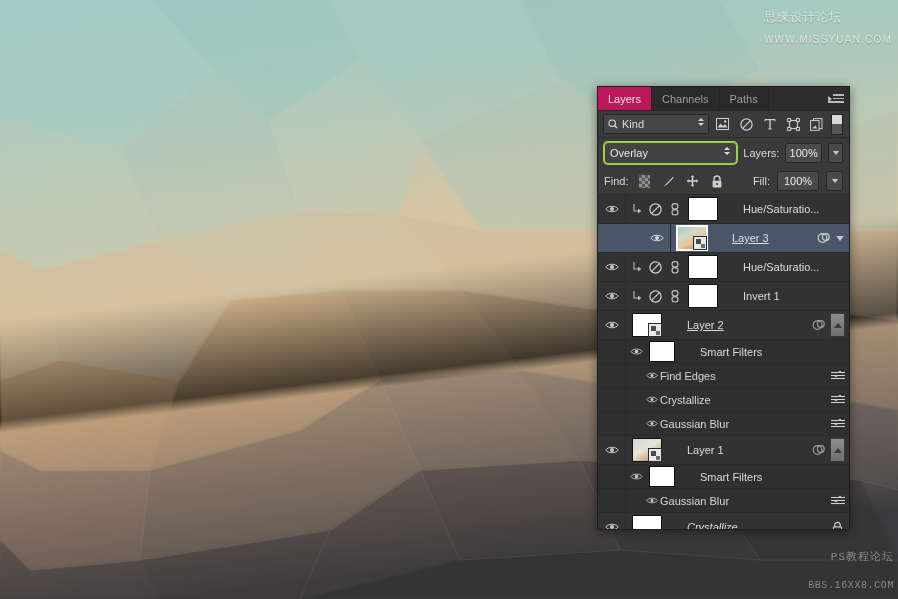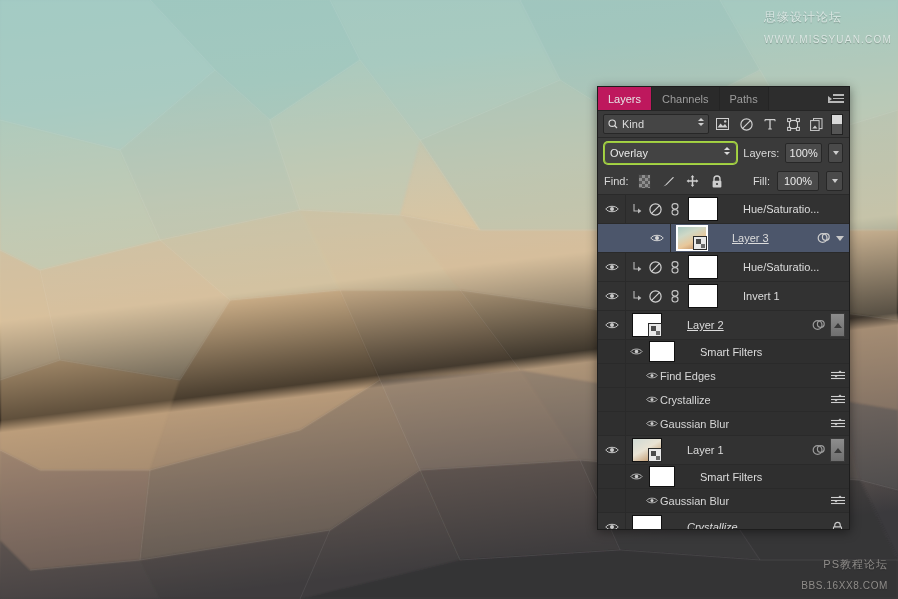--- a/index.html
+++ b/index.html
@@ -13,23 +13,23 @@
   
   #bg{position:absolute;inset:0;}
   #bg svg{display:block;width:898px;height:599px;}
 
   
   .wm{position:absolute;color:#eef3f2;opacity:.72;letter-spacing:.5px;
       text-shadow:0 1px 1px rgba(0,0,0,.35);white-space:nowrap;flex-direction:column;}
   #wm-top{top:9px;right:6px;font-size:11px;display:flex;align-items:baseline;gap:8px;}
   #wm-top .cn{font-size:12px;letter-spacing:1px;}
   #wm-top .en{font-size:10px;letter-spacing:1.2px;}
-  #wm-bottom{right:10px;bottom:8px;text-align:right;opacity:.55;color:#d7d2cc;}
+  #wm-bottom{right:4px;bottom:8px;text-align:right;opacity:.55;color:#d7d2cc;font-family:Liberation Mono, monospace;}
   #wm-bottom .cn{font-size:11px;letter-spacing:1px;display:block;}
-  #wm-bottom .en{font-size:10px;letter-spacing:.6px;display:block;margin-top:8px;}
+  #wm-bottom .en{font-size:10px;letter-spacing:.6px;display:block;margin-top:16px;}
 
   
   #panel{
     position:absolute;left:597px;top:86px;width:251px;height:442px;
     background:#333333;border:1px solid #1d1d1d;
     box-shadow:0 2px 10px rgba(0,0,0,.45);
     font-size:11px;color:#d2d2d2;
     display:flex;flex-direction:column;
   }
 

